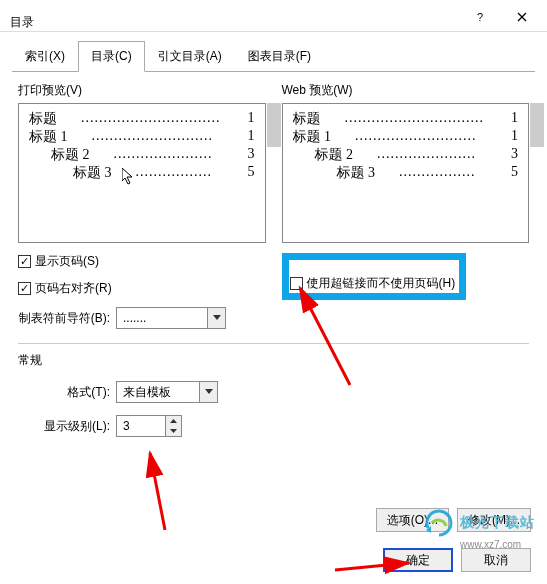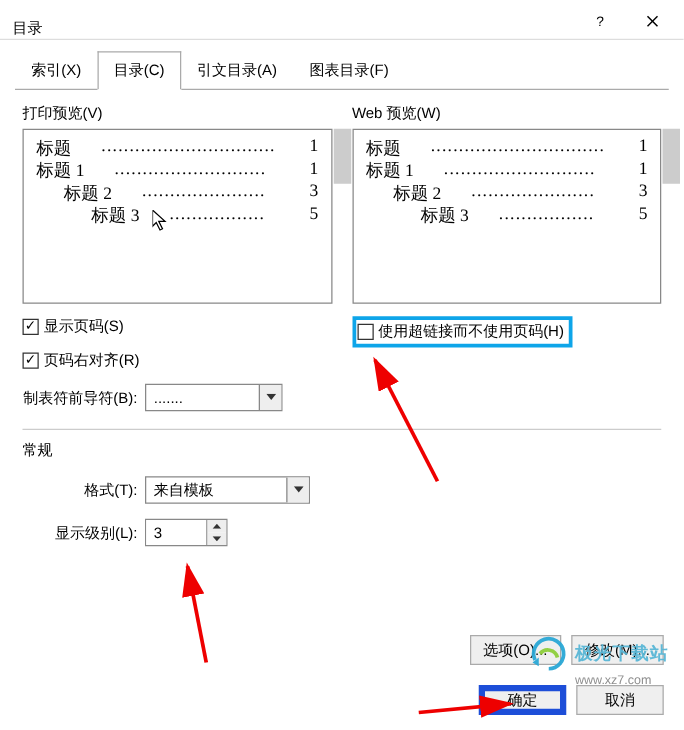--- a/index.html
+++ b/index.html
@@ -20,39 +20,39 @@
 .preview-indent-2 { padding-left: 22px; }
 .preview-indent-3 { padding-left: 44px; }
 .preview-text { }
 .preview-dots { flex: 1; overflow: hidden; letter-spacing: 1px; }
 .preview-num { }
 .scroll-thumb { position: absolute; right: -15px; top: 0; width: 14px; height: 44px; background: #ccc; }
 .preview-wrap { position: relative; }
 .check-row { margin-top: 10px; display: flex; align-items: center; gap: 4px; }
 .check { width: 13px; height: 13px; border: 1px solid #333; display: inline-flex; align-items: center; justify-content: center; background: #fff; cursor: pointer; }
 .check.checked::after { content: "✓"; font-size: 11px; line-height: 1; color: #000; }
-.check-row.hl { border: 3px solid #0ea5e9; padding: 1px 4px 1px 1px; display: inline-flex; }
+.check-row.hl { border: 7px solid #0ea5e9; padding: 15px 4px 1px 1px; display: inline-flex; }
 .form-row { margin-top: 10px; display: flex; align-items: center; gap: 6px; }
 .form-label { min-width: 92px; text-align: right; }
 .select { display: flex; align-items: center; border: 1px solid #888; height: 22px; background: #fff; }
 .select-text { padding: 0 6px; flex: 1; }
 .select-btn { width: 18px; height: 20px; border-left: 1px solid #888; display: flex; align-items: center; justify-content: center; cursor: pointer; background: #eee; }
 .select-btn svg { width: 8px; height: 6px; }
 .spinner-wrap { display: flex; border: 1px solid #888; height: 22px; }
 .spinner-input { width: 48px; border: none; padding: 0 6px; font-size: 12px; outline: none; }
 .spinner-btns { display: flex; flex-direction: column; border-left: 1px solid #888; width: 16px; }
 .spinner-btn { flex: 1; display: flex; align-items: center; justify-content: center; background: #eee; cursor: pointer; }
 .spinner-btn svg { width: 7px; height: 4px; }
 .hr { border: none; border-top: 1px solid #ccc; margin: 14px 18px 0 18px; }
 .general { padding: 8px 18px 0 18px; }
 .general-title { margin-bottom: 12px; }
 .footer { position: absolute; bottom: 12px; right: 16px; display: flex; gap: 8px; }
 .footer2 { position: absolute; bottom: 52px; right: 16px; display: flex; gap: 8px; }
 .btn { min-width: 70px; height: 24px; border: 1px solid #aaa; background: #efefef; display: flex; align-items: center; justify-content: center; cursor: pointer; padding: 0 10px; font-size: 12px; }
-.btn.hl { border: 5px solid #1d4ed8; }
+.btn.hl { border: 2px solid #1d4ed8; }
 .cursor-arrow { position: absolute; width: 14px; height: 18px; pointer-events: none; z-index: 50; }
 .arrow-red { position: absolute; pointer-events: none; z-index: 40; }
 .watermark { position: absolute; bottom: 46px; right: 12px; display: flex; align-items: center; gap: 6px; opacity: 0.95; z-index: 30; }
 .wm-logo { width: 30px; height: 30px; }
 .wm-text { font-size: 14px; color: #59b7d6; font-weight: bold; letter-spacing: 1px; }
 .wm-url { font-size: 10px; color: #888; position: absolute; bottom: -12px; left: 36px; }
 </style>
 </head>
 <body>
 
@@ -164,21 +164,21 @@
   </div>
 </div>
 
 <hr class="hr">
 
 <div class="general">
   <div class="general-title">常规</div>
 
   <div class="form-row">
     <span class="form-label">格式(T):</span>
-    <div class="select" style="width:132px">
+    <div class="select" style="width:102px">
       <span class="select-text">来自模板</span>
       <div class="select-btn">
         <svg viewBox="0 0 8 6">
             <polygon points="0,0 8,0 4,5" fill="#333"></polygon>
           </svg>
       </div>
     </div>
   </div>
 
   <div class="form-row" style="margin-top:12px">

